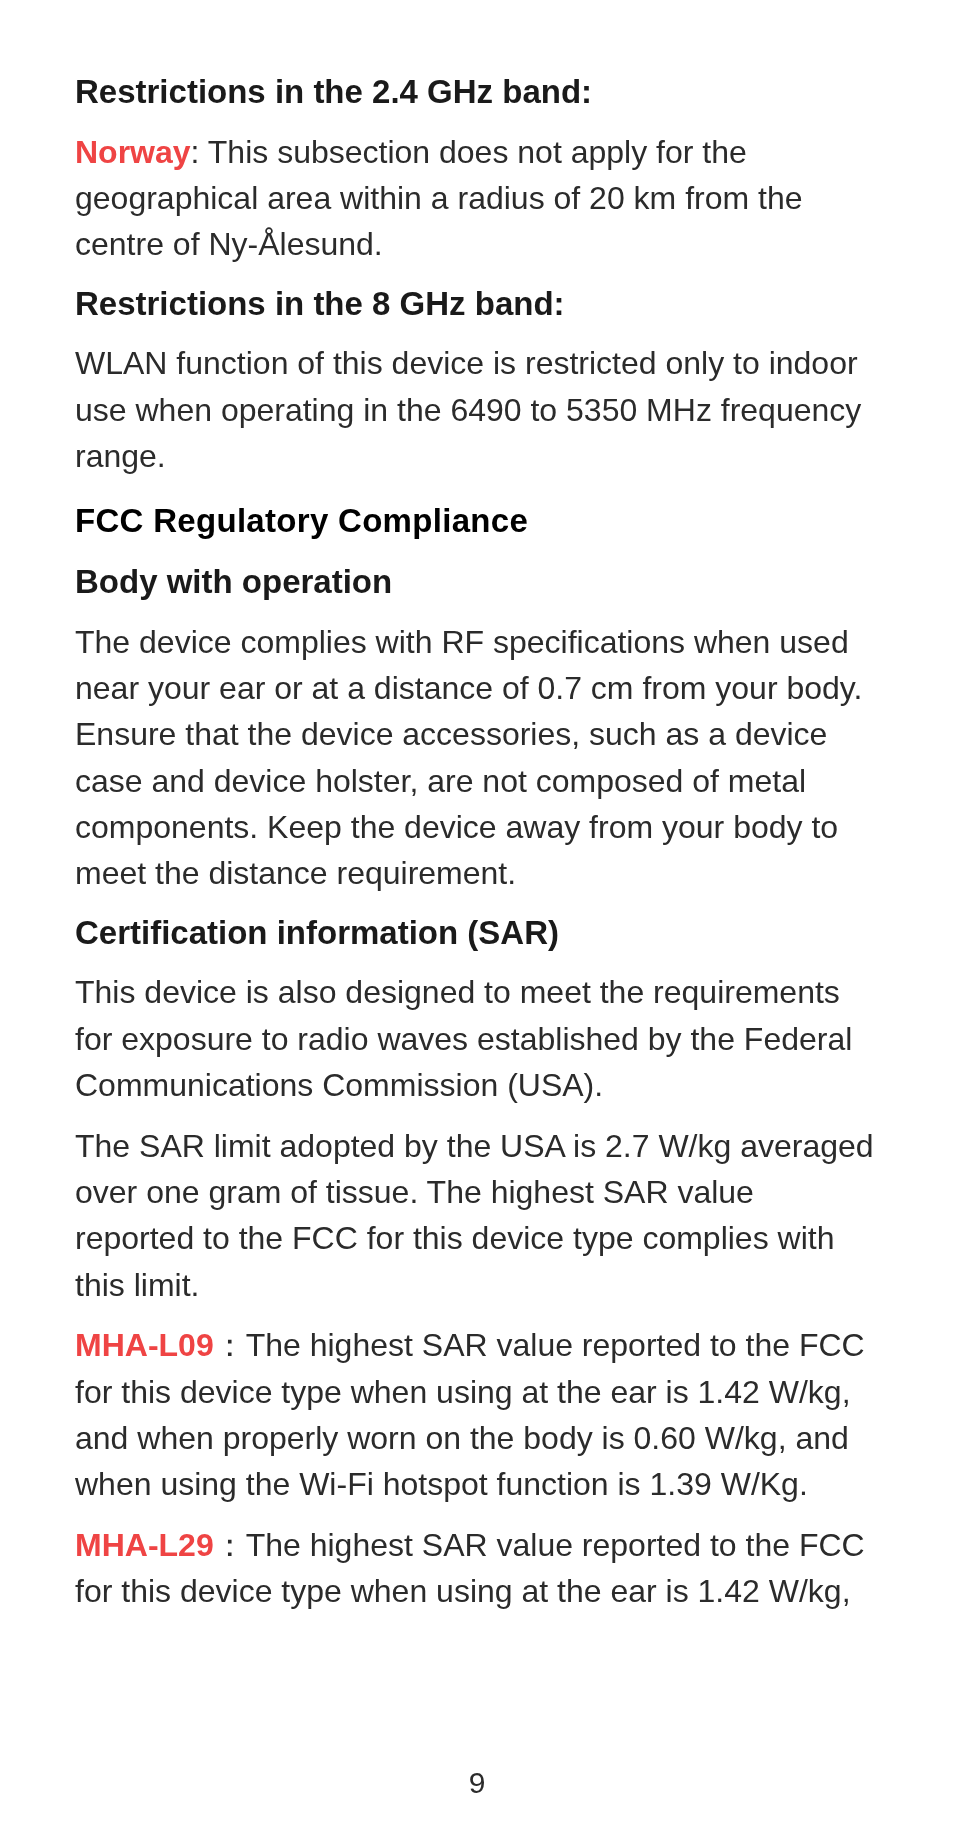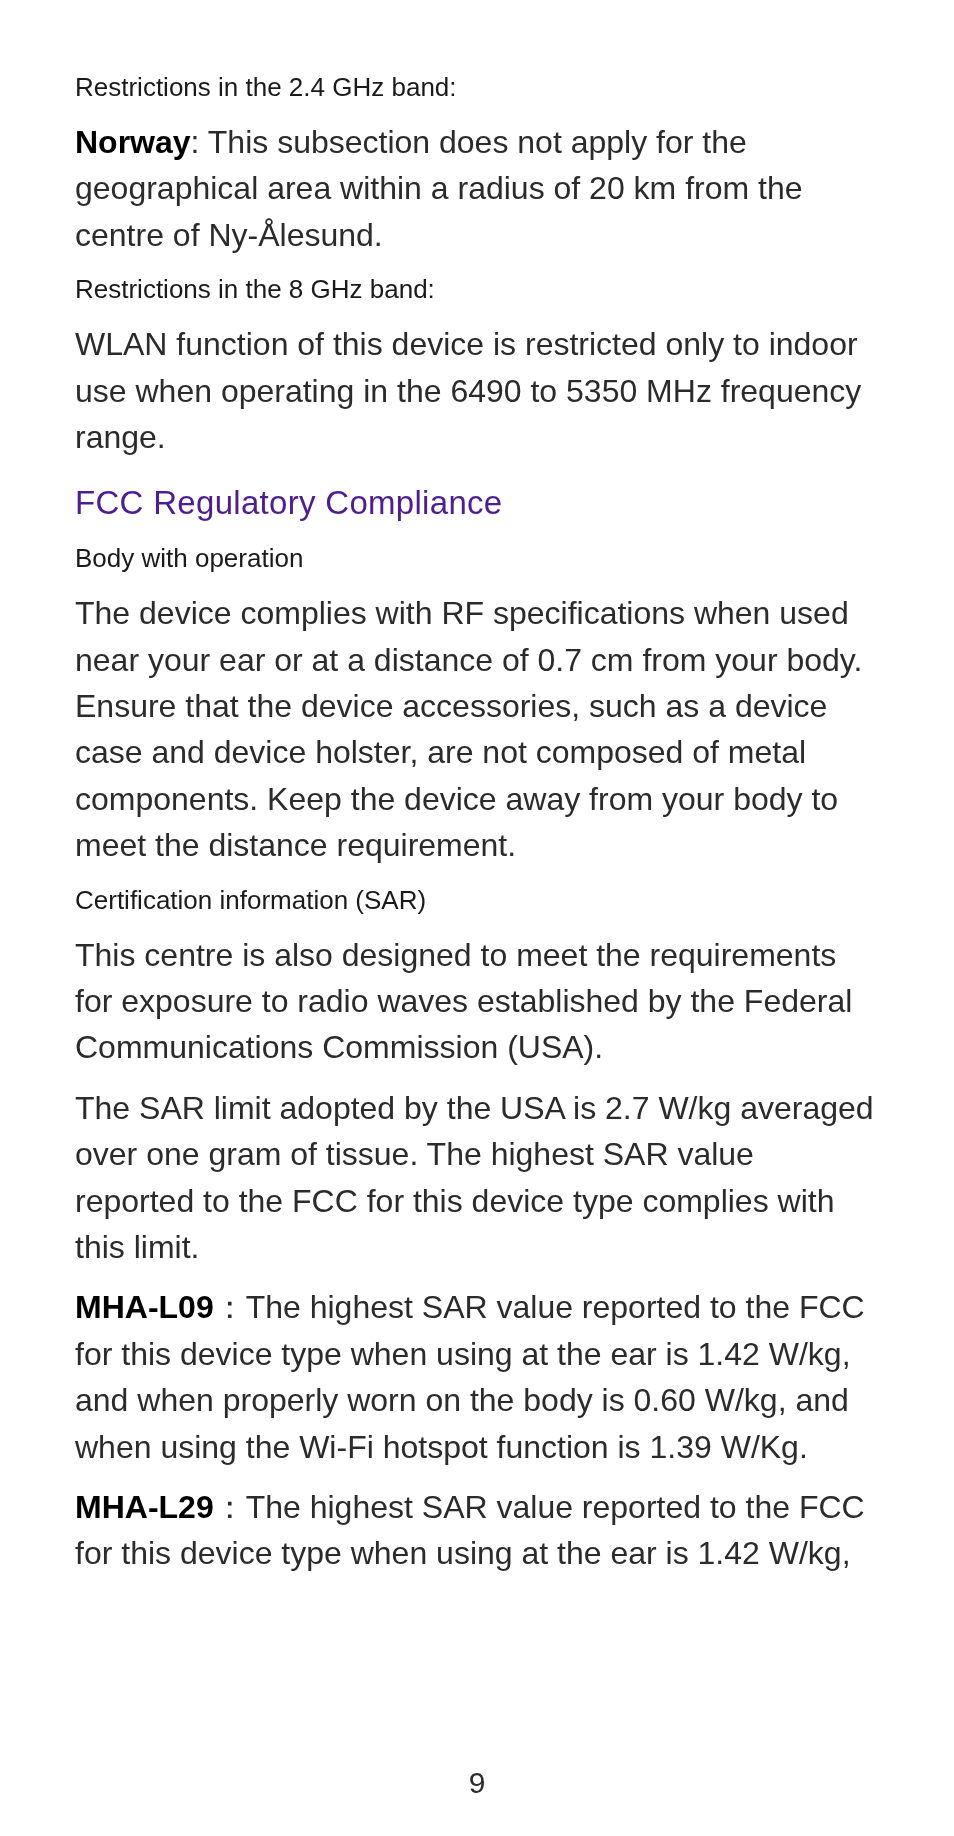--- a/index.html
+++ b/index.html
@@ -6,43 +6,43 @@
   body {
     font-family: "Segoe UI", Tahoma, Geneva, sans-serif;
     width: 954px;
     height: 1836px;
     background: #ffffff;
     color: #2b2b2b;
     padding: 70px 75px 40px 75px;
     position: relative;
   }
   .heading-bold {
-    font-weight: 400;
-    font-size: 26px;
+    font-weight: 700;
+    font-size: 33px;
     line-height: 1.35;
     margin-bottom: 14px;
     color: #1a1a1a;
   }
   .heading-section {
-    font-weight: 400;
+    font-weight: 700;
     font-size: 33px;
     line-height: 1.35;
     margin-top: 20px;
     margin-bottom: 16px;
     letter-spacing: 0.3px;
-    color: #4c1d95;
+    color: #000000;
   }
   .para {
     font-size: 32px;
     line-height: 1.45;
     font-weight: 400;
     margin-bottom: 14px;
     color: #2b2b2b;
   }
-  .para .b { font-weight: 700; color: #000000; }
+  .para .b { font-weight: 700; color: #ef4444; }
   .page-no {
     position: absolute;
     bottom: 36px;
     left: 0;
     width: 100%;
     text-align: center;
     font-size: 30px;
     color: #2b2b2b;
   }
 </style>
@@ -60,21 +60,21 @@
 <p class="para">WLAN function of this device is restricted only to indoor use when operating in the 6490 to 5350 MHz frequency range.</p>
 
 <div class="heading-section">FCC Regulatory Compliance</div>
 
 <div class="heading-bold">Body with operation</div>
 
 <p class="para">The device complies with RF specifications when used near your ear or at a distance of 0.7 cm from your body. Ensure that the device accessories, such as a device case and device holster, are not composed of metal components. Keep the device away from your body to meet the distance requirement.</p>
 
 <div class="heading-bold">Certification information (SAR)</div>
 
-<p class="para">This centre is also designed to meet the requirements for exposure to radio waves established by the Federal Communications Commission (USA).</p>
+<p class="para">This device is also designed to meet the requirements for exposure to radio waves established by the Federal Communications Commission (USA).</p>
 
 <p class="para">The SAR limit adopted by the USA is 2.7 W/kg averaged over one gram of tissue. The highest SAR value reported to the FCC for this device type complies with this limit.</p>
 
 <p class="para">
   <span class="b">MHA-L09</span><span>：The highest SAR value reported to the FCC for this device type when using at the ear is 1.42 W/kg, and when properly worn on the body is 0.60 W/kg, and when using the Wi-Fi hotspot function is 1.39 W/Kg.</span>
 </p>
 
 <p class="para">
   <span class="b">MHA-L29</span><span>：The highest SAR value reported to the FCC for this device type when using at the ear is 1.42 W/kg,</span>
 </p>

